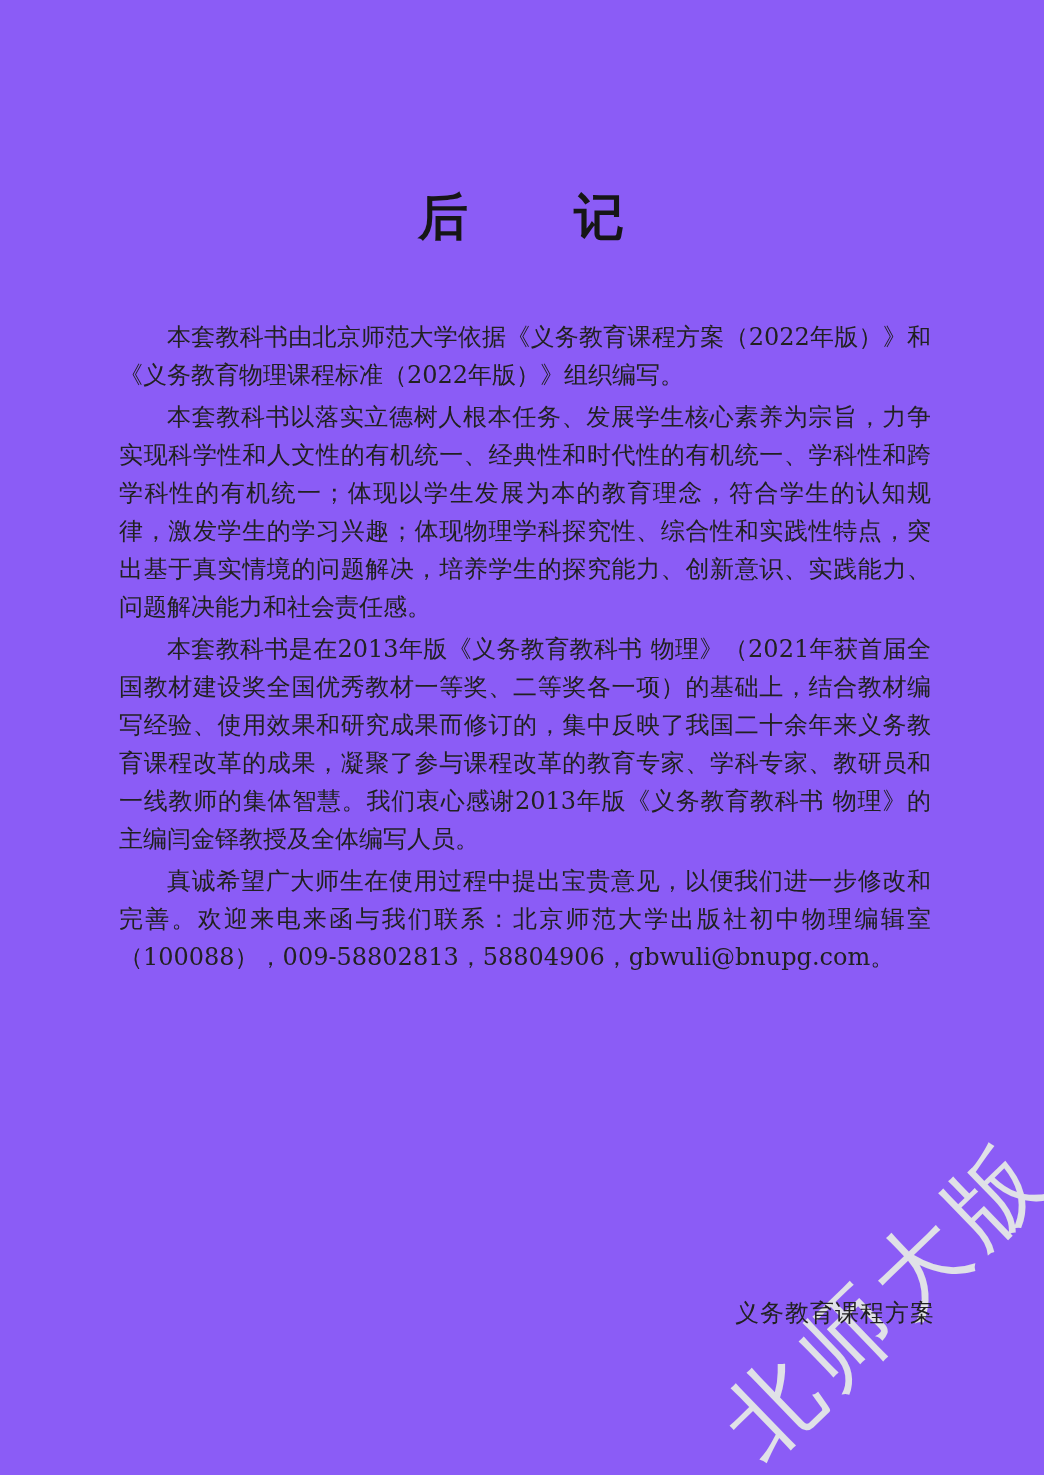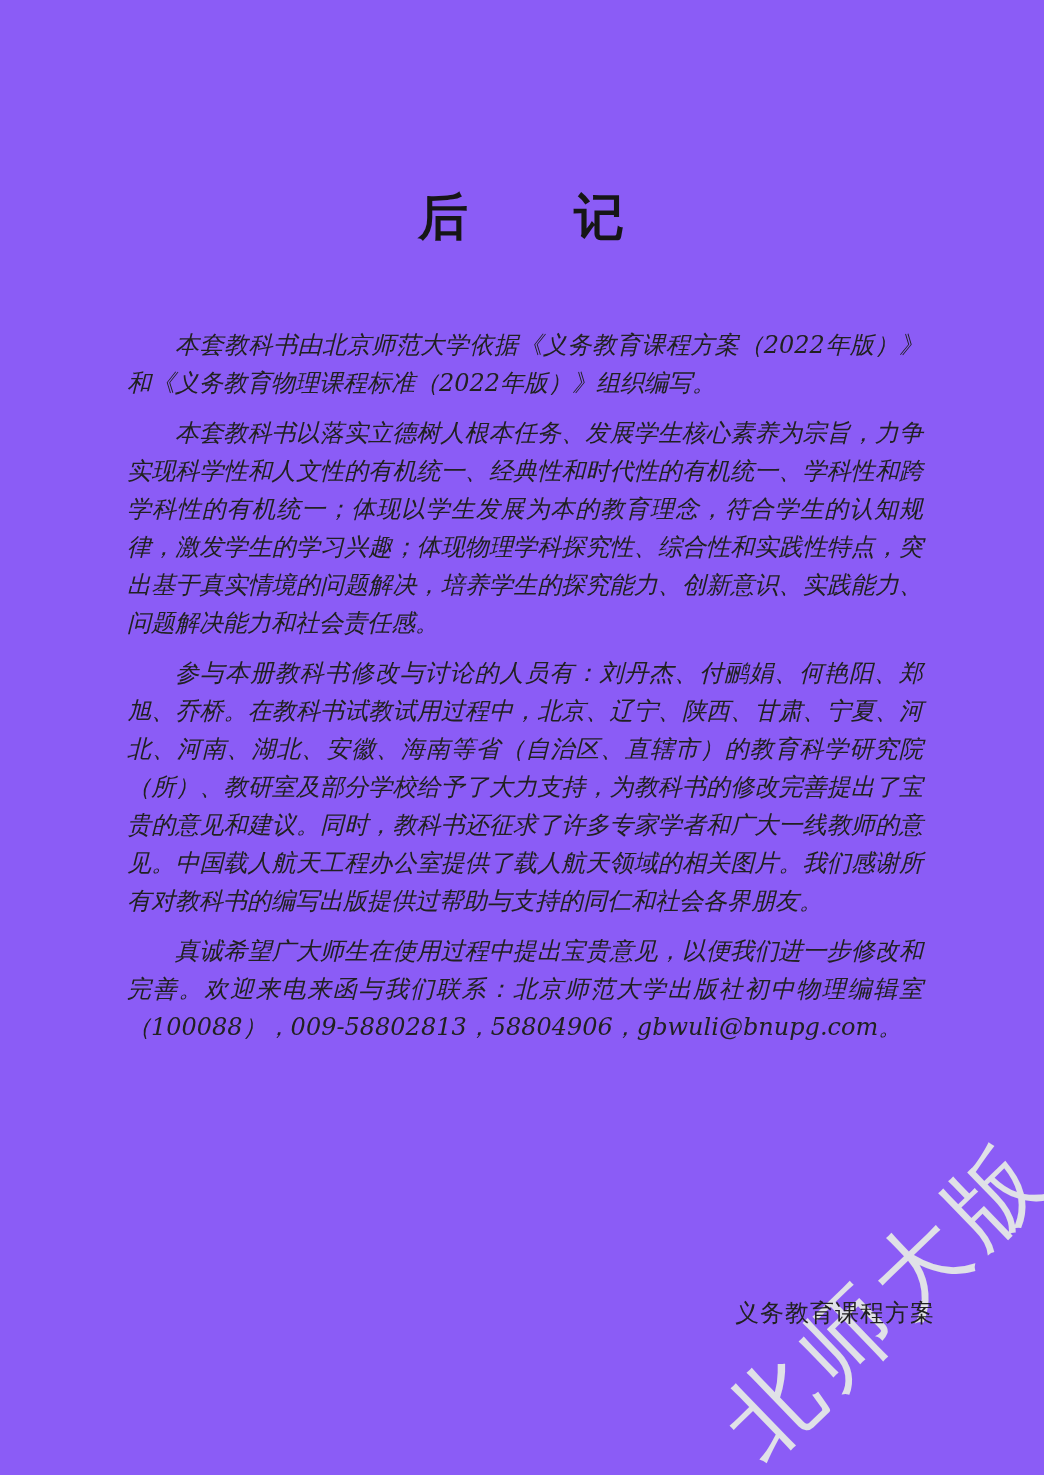--- a/index.html
+++ b/index.html
@@ -34,24 +34,23 @@
     position: absolute;
     top: 314px;
     left: 115px;
     width: 820px;
     font-size: 24px;
     line-height: 38px;
     text-align: justify;
     z-index: 2;
   }
   .content p {
-    margin: 12px;
+    margin: 4px;
     padding: 0;
     text-indent: 2em;
-    font-style: italic;
   }
   .signature {
     position: absolute;
     top: 1297px;
     left: 115px;
     width: 820px;
     text-align: right;
     font-size: 24px;
     letter-spacing: 1px;
     color: #212121;
@@ -78,21 +77,21 @@
 </head>
 <body>
 
 <div class="page">
 
   <h1 class="title">后　　记</h1>
 
   <div class="content">
     <p>本套教科书由北京师范大学依据《义务教育课程方案（2022年版）》和《义务教育物理课程标准（2022年版）》组织编写。</p>
     <p>本套教科书以落实立德树人根本任务、发展学生核心素养为宗旨，力争实现科学性和人文性的有机统一、经典性和时代性的有机统一、学科性和跨学科性的有机统一；体现以学生发展为本的教育理念，符合学生的认知规律，激发学生的学习兴趣；体现物理学科探究性、综合性和实践性特点，突出基于真实情境的问题解决，培养学生的探究能力、创新意识、实践能力、问题解决能力和社会责任感。</p>
-    <p>参与本册教科书修改与讨论的人员有：刘丹杰、付鹂娟、何艳阳、郑旭、乔桥。在教科书试教试用过程中，北京、辽宁、陕西、甘肃、宁夏、河北、河南、湖北、安徽、海南等省（自治区、直辖市）的教育科学研究院（所）、教研室及部分学校给予了大力支持，为教科书的修改完善提出了宝贵的意见和建议。同时，教科书还征求了许多专家学者和广大一线教师的意见。中国载人航天工程办公室提供了载人航天领域的相关图片。我们感谢所有对教科书的编写出版提供过帮助与支持的同仁和社会各界朋友。</p>
+    <p>本套教科书是在2013年版《义务教育教科书 物理》（2021年获首届全国教材建设奖全国优秀教材一等奖、二等奖各一项）的基础上，结合教材编写经验、使用效果和研究成果而修订的，集中反映了我国二十余年来义务教育课程改革的成果，凝聚了参与课程改革的教育专家、学科专家、教研员和一线教师的集体智慧。我们衷心感谢2013年版《义务教育教科书 物理》的主编闫金铎教授及全体编写人员。</p>
     <p>真诚希望广大师生在使用过程中提出宝贵意见，以便我们进一步修改和完善。欢迎来电来函与我们联系：北京师范大学出版社初中物理编辑室（100088），009-58802813，58804906，gbwuli@bnupg.com。</p>
   </div>
 
   <div class="signature">义务教育课程方案</div>
 
   <div class="watermark">北师大版</div>
 
 </div>
 
 </body></html>

